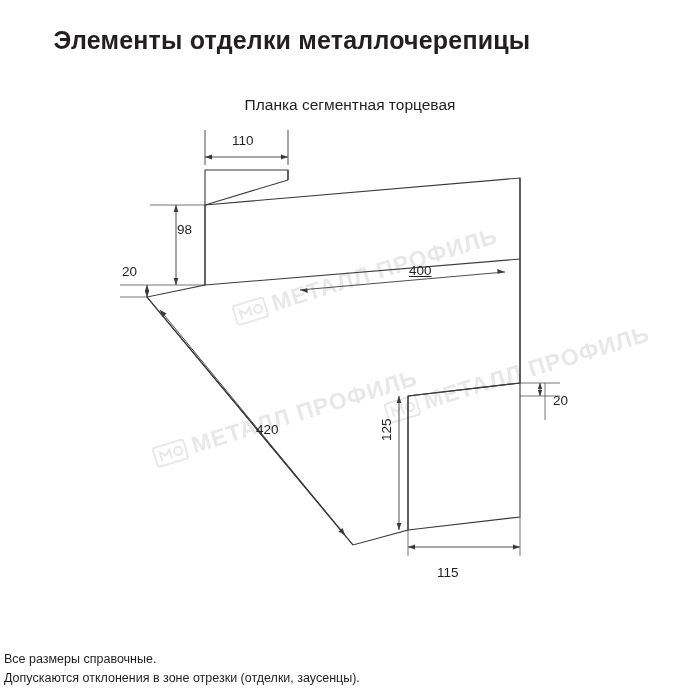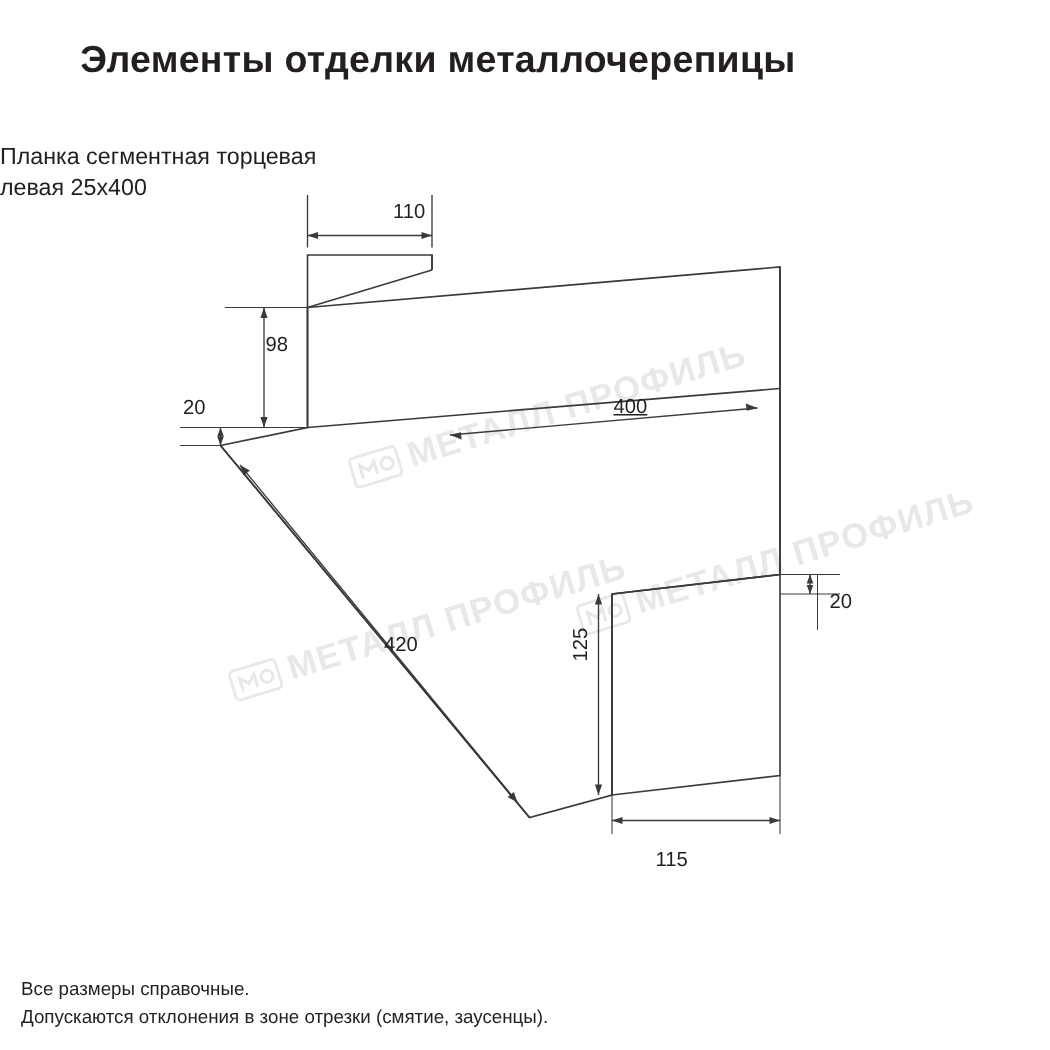--- a/index.html
+++ b/index.html
@@ -29,32 +29,33 @@
     font-size: 25px;
     font-weight: bold;
     color: #231f20;
     letter-spacing: 0.2px;
   }
   .subtitle {
     position: absolute;
     top: 94px;
     left: 0;
     width: 700px;
+    text-align: center;
     font-size: 15.5px;
     color: #231f20;
     line-height: 21px;
   }
   .drawing {
     position: absolute;
     top: 0;
     left: 0;
   }
   .footnotes {
     position: absolute;
-    left: 14px;
+    left: 4px;
     bottom: 12px;
     font-size: 12.5px;
     color: #231f20;
     line-height: 19px;
   }
   .footnotes div {
     white-space: nowrap;
   }
   .wm {
     position: absolute;
@@ -84,21 +85,20 @@
 </style>
 </head>
 <body>
 
 <div class="page">
 
   <div class="title">Элементы отделки металлочерепицы</div>
 
   <div class="subtitle">
     <div>Планка сегментная торцевая</div>
-    <div>левая 25х400</div>
   </div>
 
   <div class="wm wm1">
     <span class="mark">
       <svg width="34" height="22" viewBox="0 0 34 22">
         <rect x="1" y="1" width="32" height="20" rx="3" fill="none" stroke="#e8e8e8" stroke-width="2"></rect>
         <path d="M7 16 L7 7 L12 12 L17 7 L17 16" fill="none" stroke="#e8e8e8" stroke-width="2"></path>
         <circle cx="25" cy="11" r="4" fill="none" stroke="#e8e8e8" stroke-width="2"></circle>
       </svg>
     </span><span>МЕТАЛЛ ПРОФИЛЬ</span>
@@ -180,27 +180,27 @@
       <path d="M399 396 l-2.4 7 h4.8 z" fill="#3a3a3a" stroke="none"></path>
       <path d="M399 530 l-2.4 -7 h4.8 z" fill="#3a3a3a" stroke="none"></path>
 
       <path d="M408 530 L408 556 M520 517 L520 556" stroke-width="0.7"></path>
       <path d="M408 547 L520 547"></path>
       <path d="M408 547 l7 -2.4 v4.8 z" fill="#3a3a3a" stroke="none"></path>
       <path d="M520 547 l-7 -2.4 v4.8 z" fill="#3a3a3a" stroke="none"></path>
     </g>
   </svg>
 
-  <div class="dim-label" style="left:232px; top:133px;margin-left:30px;">110</div>
+  <div class="dim-label" style="left:232px; top:133px;">110</div>
   <div class="dim-label" style="left:163px; top:222px;margin-left:14px;">98</div>
   <div class="dim-label" style="left:122px; top:264px;">20</div>
   <div class="dim-label" style="left:409px; top:263px;text-decoration:underline;">400</div>
   <div class="dim-label" style="left:553px; top:393px;">20</div>
   <div class="dim-label" style="left:236px; top:422px;margin-left:20px;">420</div>
   <div class="dim-label" style="left:379px; top:441px; transform: rotate(-90deg); transform-origin: left top;">125</div>
   <div class="dim-label" style="left:437px; top:533px;margin-top:32px;">115</div>
 
   <div class="footnotes">
     <div>Все размеры справочные.</div>
-    <div>Допускаются отклонения в зоне отрезки (смятие, заусенцы).</div>
+    <div>Допускаются отклонения в зоне отрезки (отделки, заусенцы).</div>
   </div>
 
 </div>
 
 </body></html>

